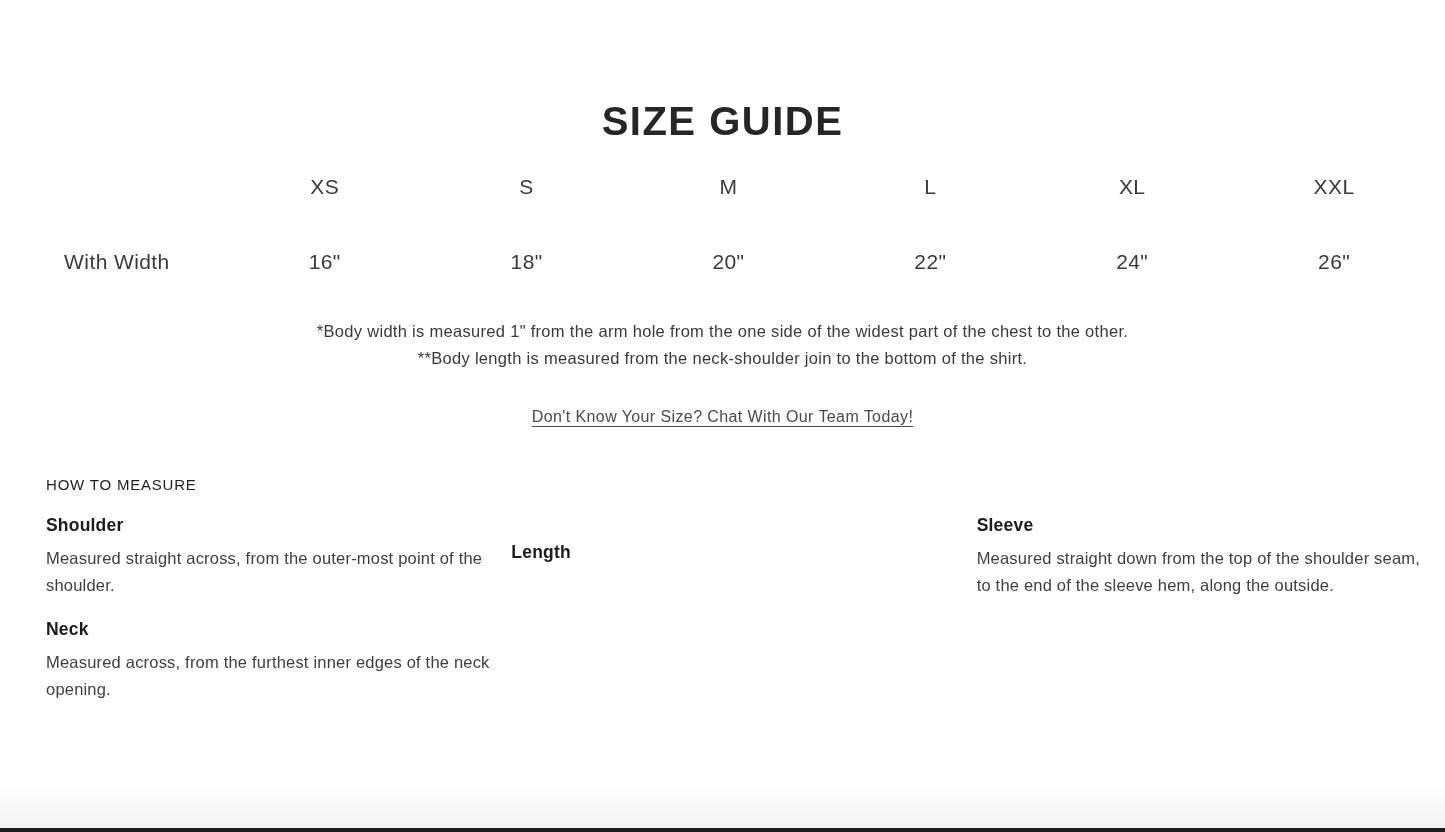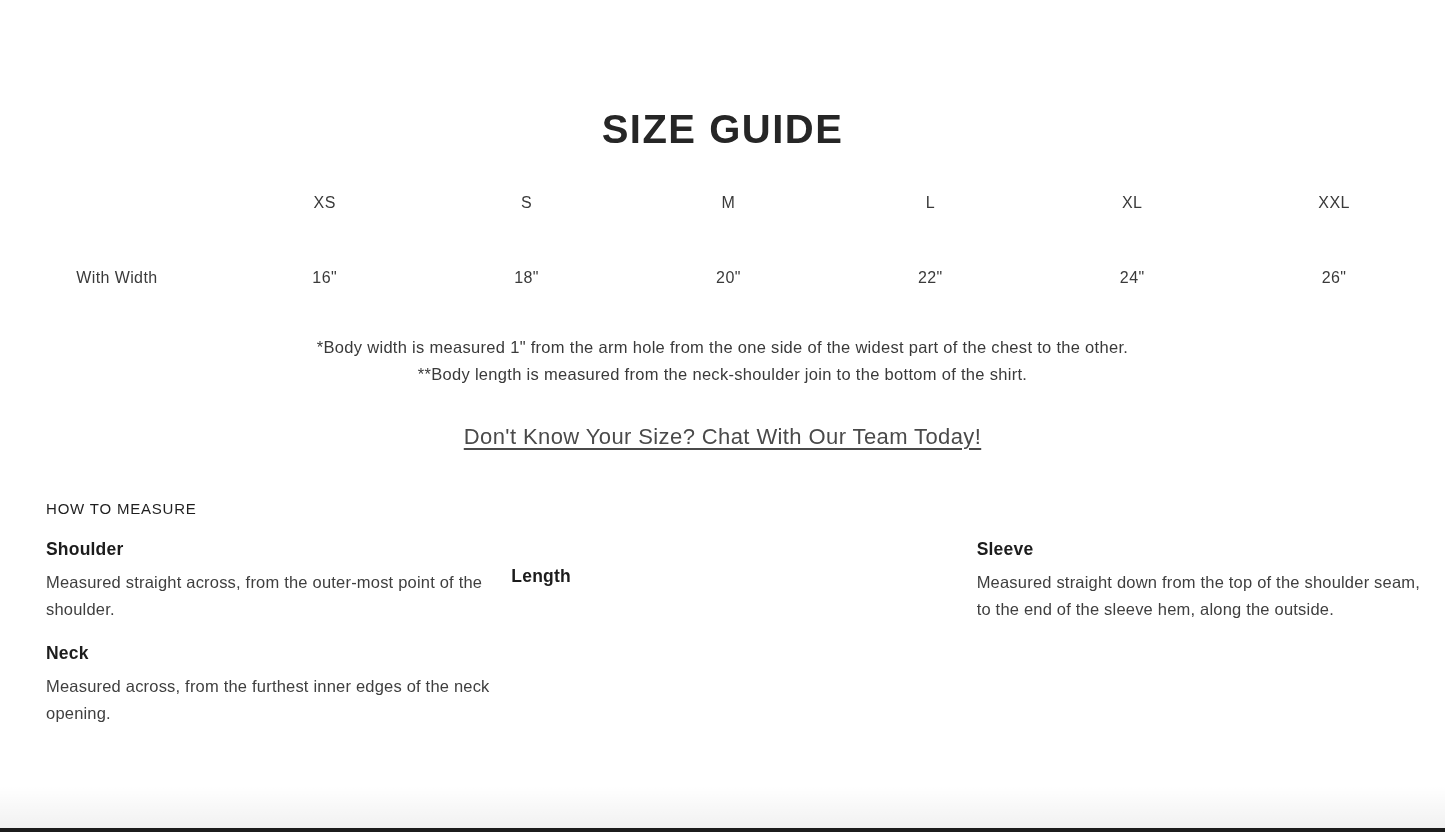--- a/index.html
+++ b/index.html
@@ -12,42 +12,42 @@
   body {
     width: 1445px;
     height: 832px;
     position: relative;
     overflow: hidden;
     color: #3d3d3d;
   }
 
   
   .page-title {
-    margin: 16px;
+    margin: 8px;
     padding-top: 90px;
     text-align: center;
     font-size: 40px;
     line-height: 46px;
     font-weight: 800;
     letter-spacing: 1.5px;
     color: #262626;
   }
 
   
   .size-table {
     width: calc(100% - 20px);
     margin: 0 auto;
     border-collapse: collapse;
     table-layout: fixed;
   }
   .size-table th, .size-table td {
     font-weight: 400;
     text-align: center;
     vertical-align: middle;
-    font-size: 16px;
+    font-size: 21px;
     letter-spacing: 0.4px;
     color: #3a3a3a;
     padding: 0;
   }
   .size-table thead tr { height: 70px; }
   .size-table tbody tr { height: 80px; }
   .size-table .label-col { width: 15%; }
 
   
   .notes {
@@ -59,21 +59,21 @@
     color: #3a3a3a;
   }
   .notes p { margin: 0; }
 
   
   .chat-link-wrap {
     margin-top: 36px;
     text-align: center;
   }
   .chat-link {
-    font-size: 22px;
+    font-size: 16px;
     letter-spacing: 0.4px;
     color: #4a4a4a;
     text-decoration: underline;
     text-underline-offset: 4px;
     cursor: pointer;
   }
 
   
   .how-to {
     margin-top: 50px;

